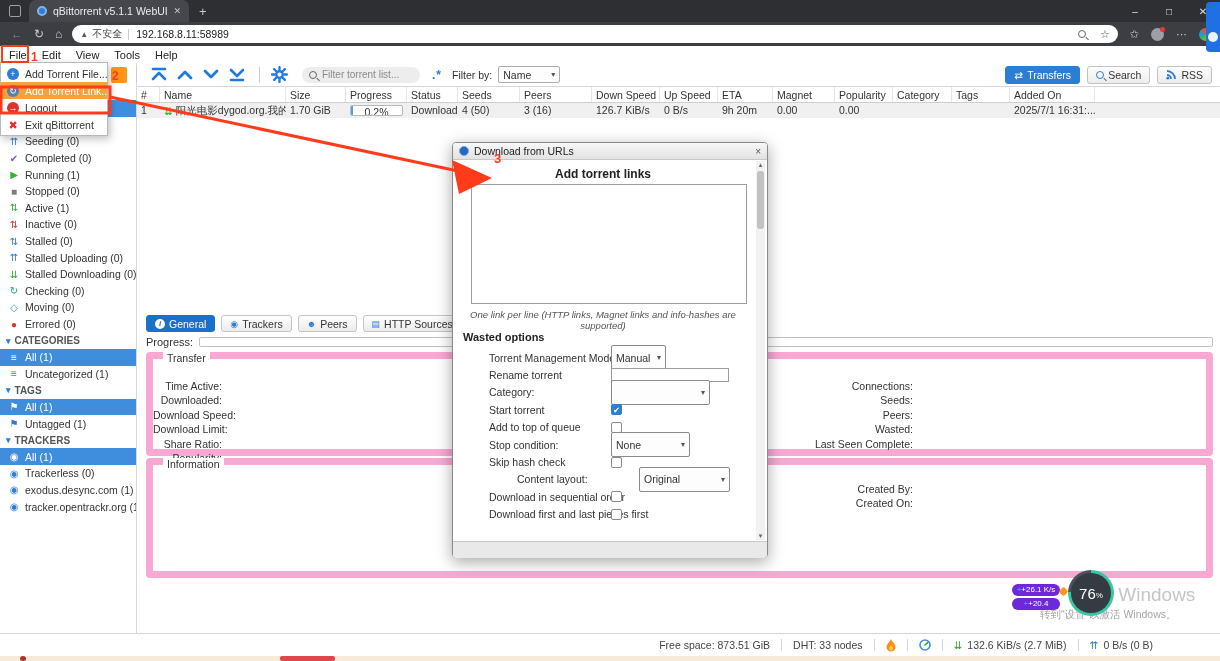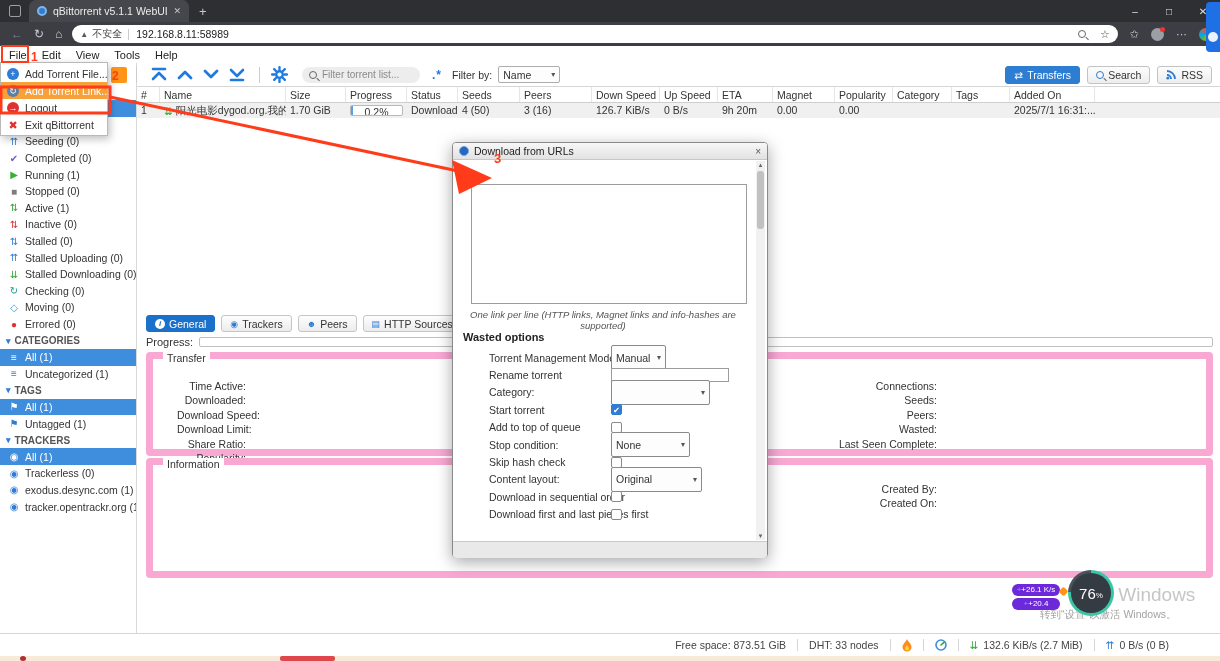--- a/index.html
+++ b/index.html
@@ -78,24 +78,24 @@
 
   
   .ptabs { position:absolute; left:146px; top:315px; display:flex; gap:6px; z-index:2; }
   .ptab { display:flex; align-items:center; gap:4px; height:17px; padding:0 8px; border:1px solid #c5c5c5; border-radius:3px; background:linear-gradient(#fefefe,#ececec); font-size:10.5px; color:#333; }
   .ptab.active { background:#1b70c9; border-color:#1b70c9; color:#fff; }
   .circle-i { display:inline-block; width:10px; height:10px; border-radius:50%; background:#fff; color:#1b70c9; font-size:8px; font-weight:bold; text-align:center; line-height:10px; font-style:italic; }
   .progrow { position:absolute; left:146px; top:336px; width:1067px; display:flex; align-items:center; gap:6px; }
   .progrow .bar { flex:1; height:10px; border:1px solid #c0c0c0; border-radius:2px; background:#fff; }
   .fieldset { position:absolute; border:7px solid #f9a8d4; border-radius:4px; background:transparent; }
   .legend { position:absolute; top:-7px; left:10px; background:#fff; padding:0 4px; font-size:10.5px; color:#333; }
-  .lblcol { position:absolute; font-size:10.5px; color:#333; text-align:right; line-height:14.4px; white-space:nowrap;margin-left:24px; }
-
-  
-  .statusbar { position:absolute; left:0; top:633px; width:1220px; height:23px; background:#fff; border-top:1px solid #d5d5d5; display:flex; align-items:center; justify-content:flex-end; padding-right:40px; font-size:10.5px; color:#444; }
+  .lblcol { position:absolute; font-size:10.5px; color:#333; text-align:right; line-height:14.4px; white-space:nowrap; }
+
+  
+  .statusbar { position:absolute; left:0; top:633px; width:1220px; height:23px; background:#fff; border-top:1px solid #d5d5d5; display:flex; align-items:center; justify-content:flex-end; padding-right:56px; font-size:10.5px; color:#444; }
   .stit { display:flex; align-items:center; gap:5px; padding:0 11px; white-space:nowrap; }
   .ssep { width:1px; height:12px; background:#d5d5d5; }
   .bottomstrip { position:absolute; left:0; top:656px; width:1220px; height:5px; background:#f7ead9; }
   .bottomstrip .blob { position:absolute; left:280px; top:0; width:55px; height:5px; background:#e0474c; border-radius:2px; }
   .bottomstrip .dot { position:absolute; left:20px; top:0; width:6px; height:5px; background:#b03030; border-radius:50%; }
 
   
   .filemenu { position:absolute; left:0; top:62px; width:108px; background:#fff; border:1px solid #b9b9b9; box-shadow:2px 3px 8px rgba(0,0,0,.25); z-index:30; padding:2px 0; }
   .fm-item { display:flex; align-items:center; gap:6px; height:17px; padding-left:6px; font-size:10.5px; color:#333; white-space:nowrap; }
   .fm-item.hl { color:#fff; }
@@ -497,20 +497,21 @@
       <span>Exit qBittorrent</span>
     </div>
   </div>
 
 <div class="dialog">
   <div class="dtitle">
     <span class="ic"></span>
     <span>Download from URLs</span>
     <span class="x">×</span>
   </div>
+  <div class="dhead">Add torrent links</div>
   <textarea class="dtextarea" style=""></textarea>
   <div class="dnote">One link per line (HTTP links, Magnet links and info-hashes are supported)</div>
   <div class="dopts">Wasted options</div>
   <div class="drows" id="drows">
       <div class="drow" style="position: relative;">
         <span class="lb">Torrent Management Mode:</span>
         <span class="ctl">
           <span class="dsel" style="width: 55px;">
             <span>Manual</span>
             <span class="chev">▾</span>
@@ -552,21 +553,21 @@
             <span class="chev">▾</span>
           </span>
         </span>
       </div>
       <div class="drow" style="position: relative;">
         <span class="lb">Skip hash check</span>
         <span class="ctl">
           <span class="dcheck"></span>
         </span>
       </div>
-      <div class="drow" style="position: relative;">
+      <div class="drow" style="position: relative; margin-left: 28px;">
         <span class="lb">Content layout:</span>
         <span class="ctl">
           <span class="dsel" style="width: 91px;">
             <span>Original</span>
             <span class="chev">▾</span>
           </span>
         </span>
       </div>
       <div class="drow" style="position: relative;">
         <span class="lb">Download in sequential order</span>

